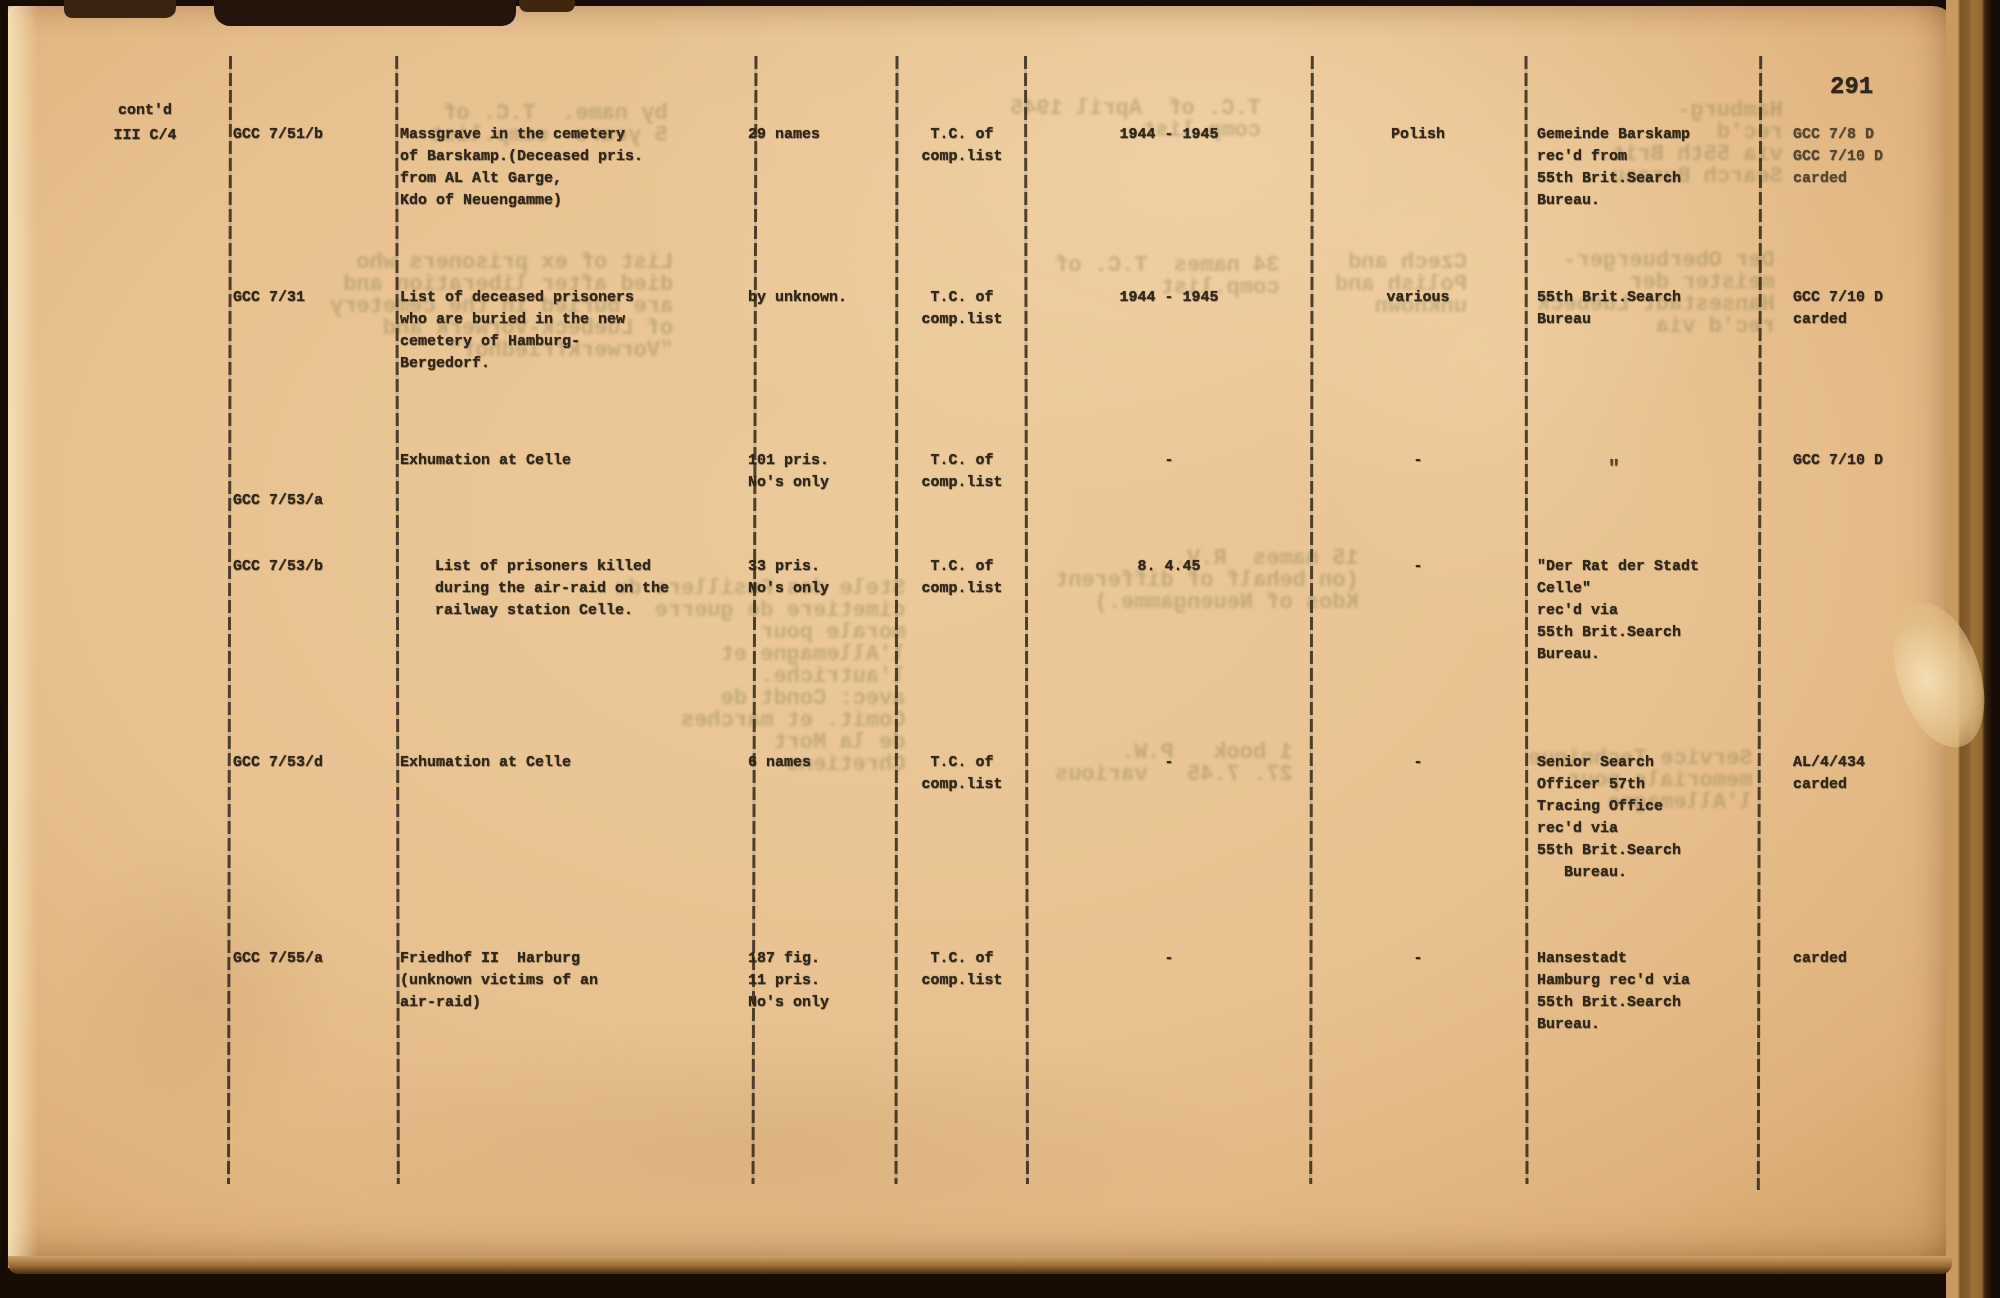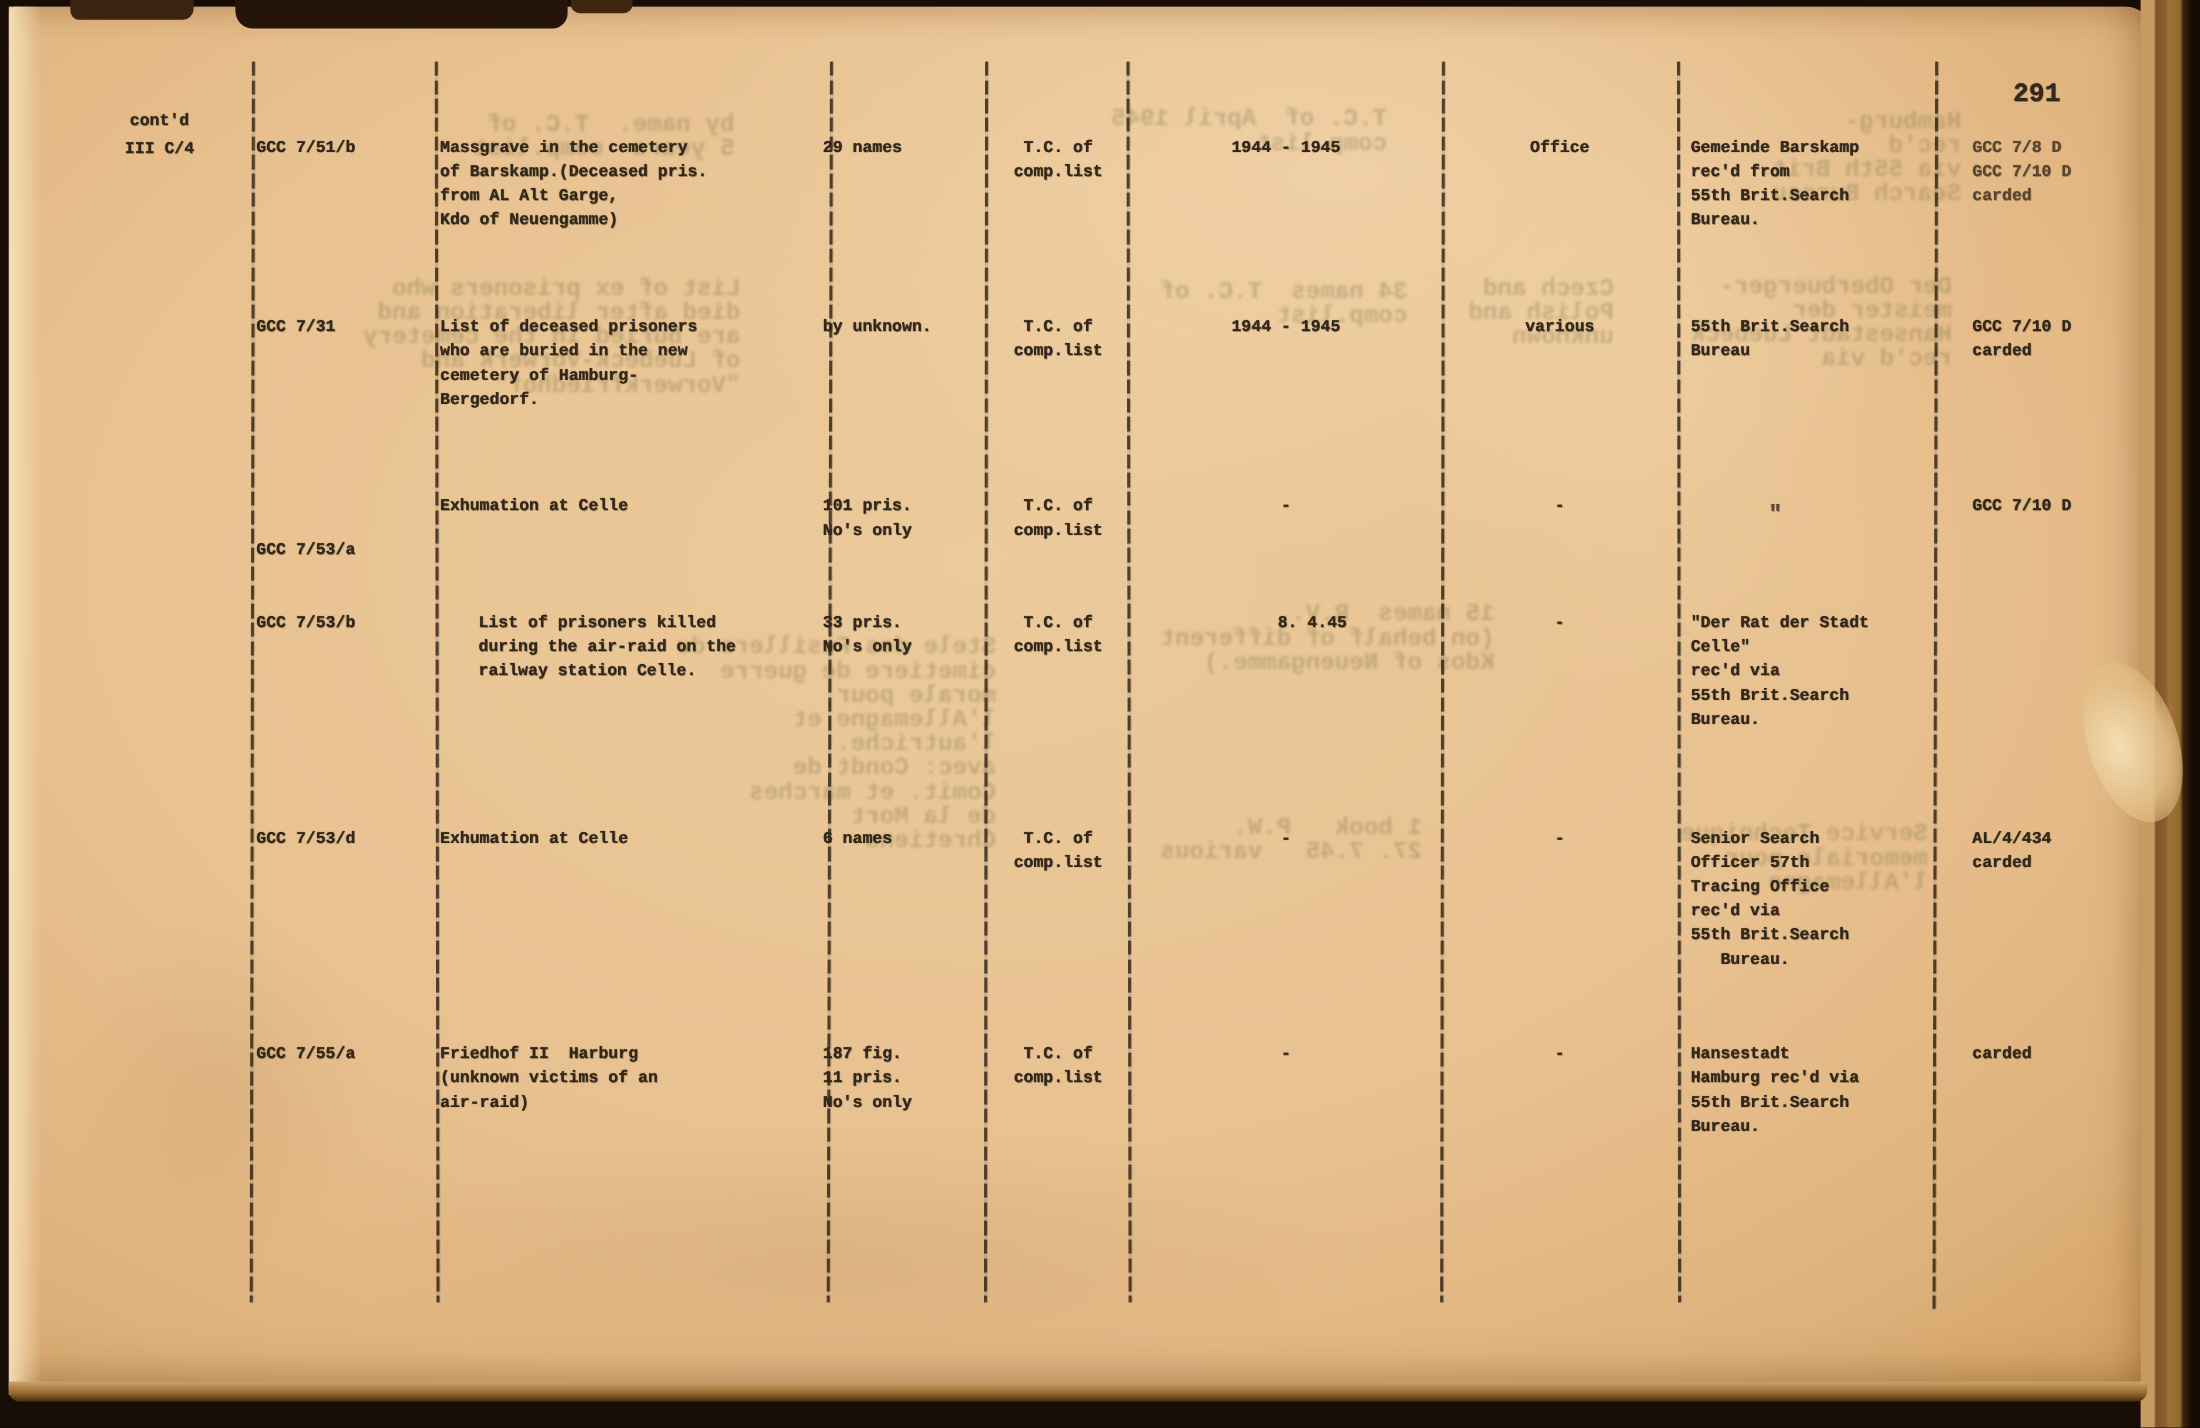--- a/index.html
+++ b/index.html
@@ -132,21 +132,21 @@
   <div>
     <div class="cell" style="left:233px;top:124px;width:165px;">GCC 7/51/b</div>
     <div class="cell" style="left:400px;top:124px;width:372px;">Massgrave in the cemetery
 of Barskamp.(Deceased pris.
 from AL Alt Garge,
 Kdo of Neuengamme)</div>
     <div class="cell ta-r" style="left:748px;top:124px;width:140px;">29 names</div>
     <div class="cell ta-c" style="left:896px;top:124px;width:132px;">T.C. of
 comp.list</div>
     <div class="cell ta-c" style="left:1028px;top:124px;width:282px;">1944 - 1945</div>
-    <div class="cell ta-c" style="left:1312px;top:124px;width:212px;">Office</div>
+    <div class="cell ta-c" style="left:1312px;top:124px;width:212px;">Polish</div>
     <div class="cell" style="left:1537px;top:124px;width:235px;">Gemeinde Barskamp
 rec'd from
 55th Brit.Search
 Bureau.</div>
     <div class="cell faded" style="left:1793px;top:124px;width:175px;">GCC 7/8 D
 GCC 7/10 D
 carded</div>
   </div>
 
   <div>
@@ -181,21 +181,21 @@
 
   <div>
     <div class="cell" style="left:233px;top:556px;width:165px;">GCC 7/53/b</div>
     <div class="cell" style="left:400px;top:556px;width:372px;margin-left:35px;">List of prisoners killed
 during the air-raid on the
 railway station Celle.</div>
     <div class="cell ta-r" style="left:748px;top:556px;width:140px;">33 pris.
 No's only</div>
     <div class="cell ta-c" style="left:896px;top:556px;width:132px;">T.C. of
 comp.list</div>
-    <div class="cell ta-c" style="left:1052px;top:556px;width:282px;">8. 4.45</div>
+    <div class="cell ta-c" style="left:1028px;top:556px;width:282px;">8. 4.45</div>
     <div class="cell ta-c" style="left:1312px;top:556px;width:212px;">-</div>
     <div class="cell" style="left:1537px;top:556px;width:235px;">"Der Rat der Stadt
 Celle"
 rec'd via
 55th Brit.Search
 Bureau.</div>
   </div>
 
   <div>
     <div class="cell" style="left:233px;top:752px;width:165px;">GCC 7/53/d</div>

